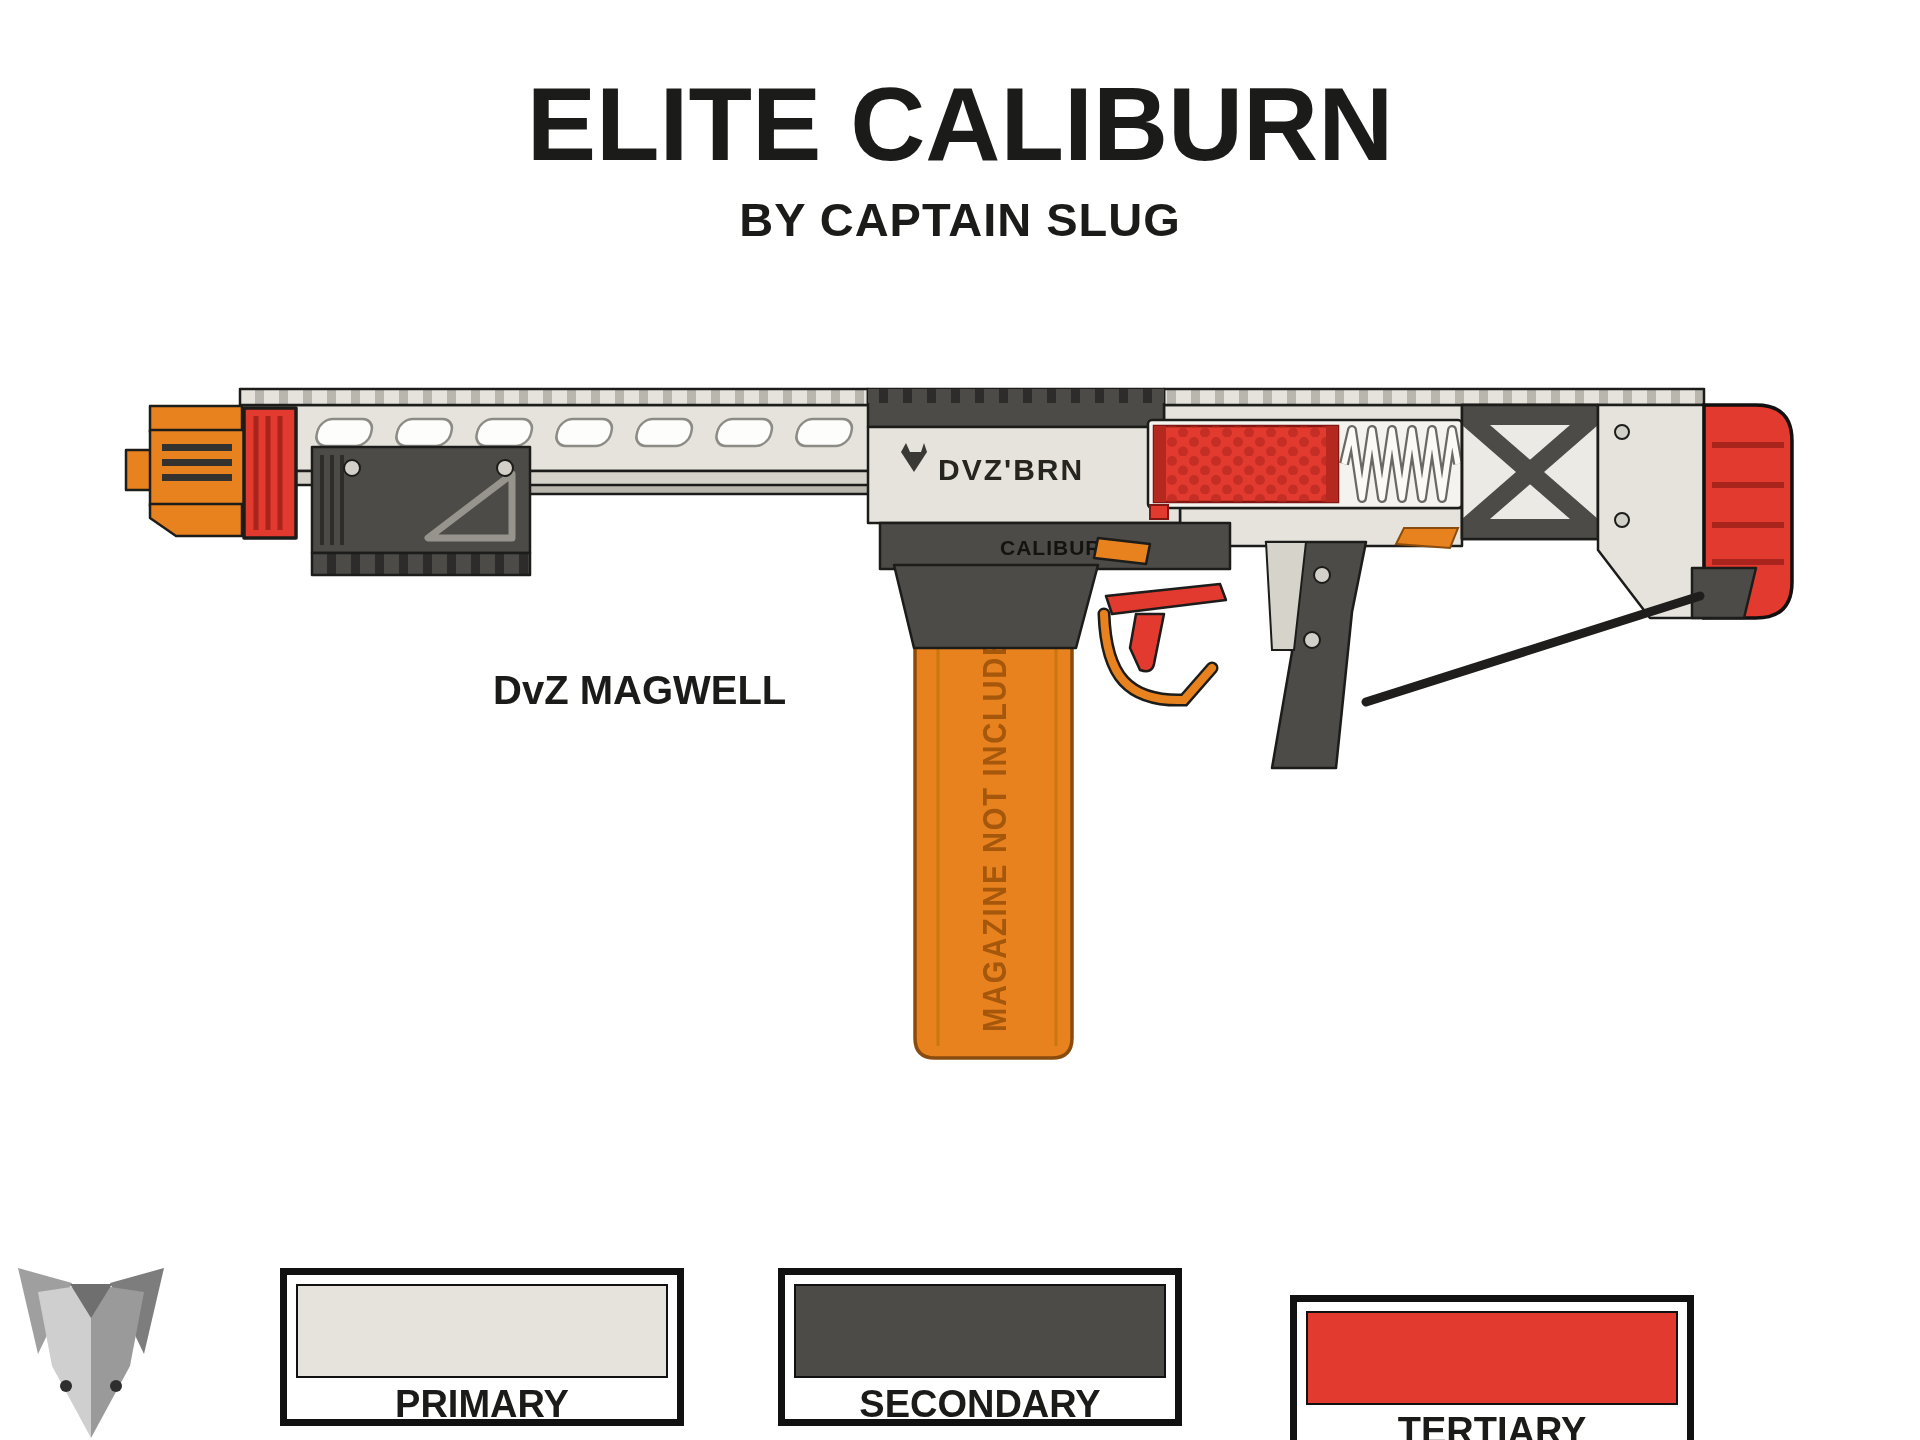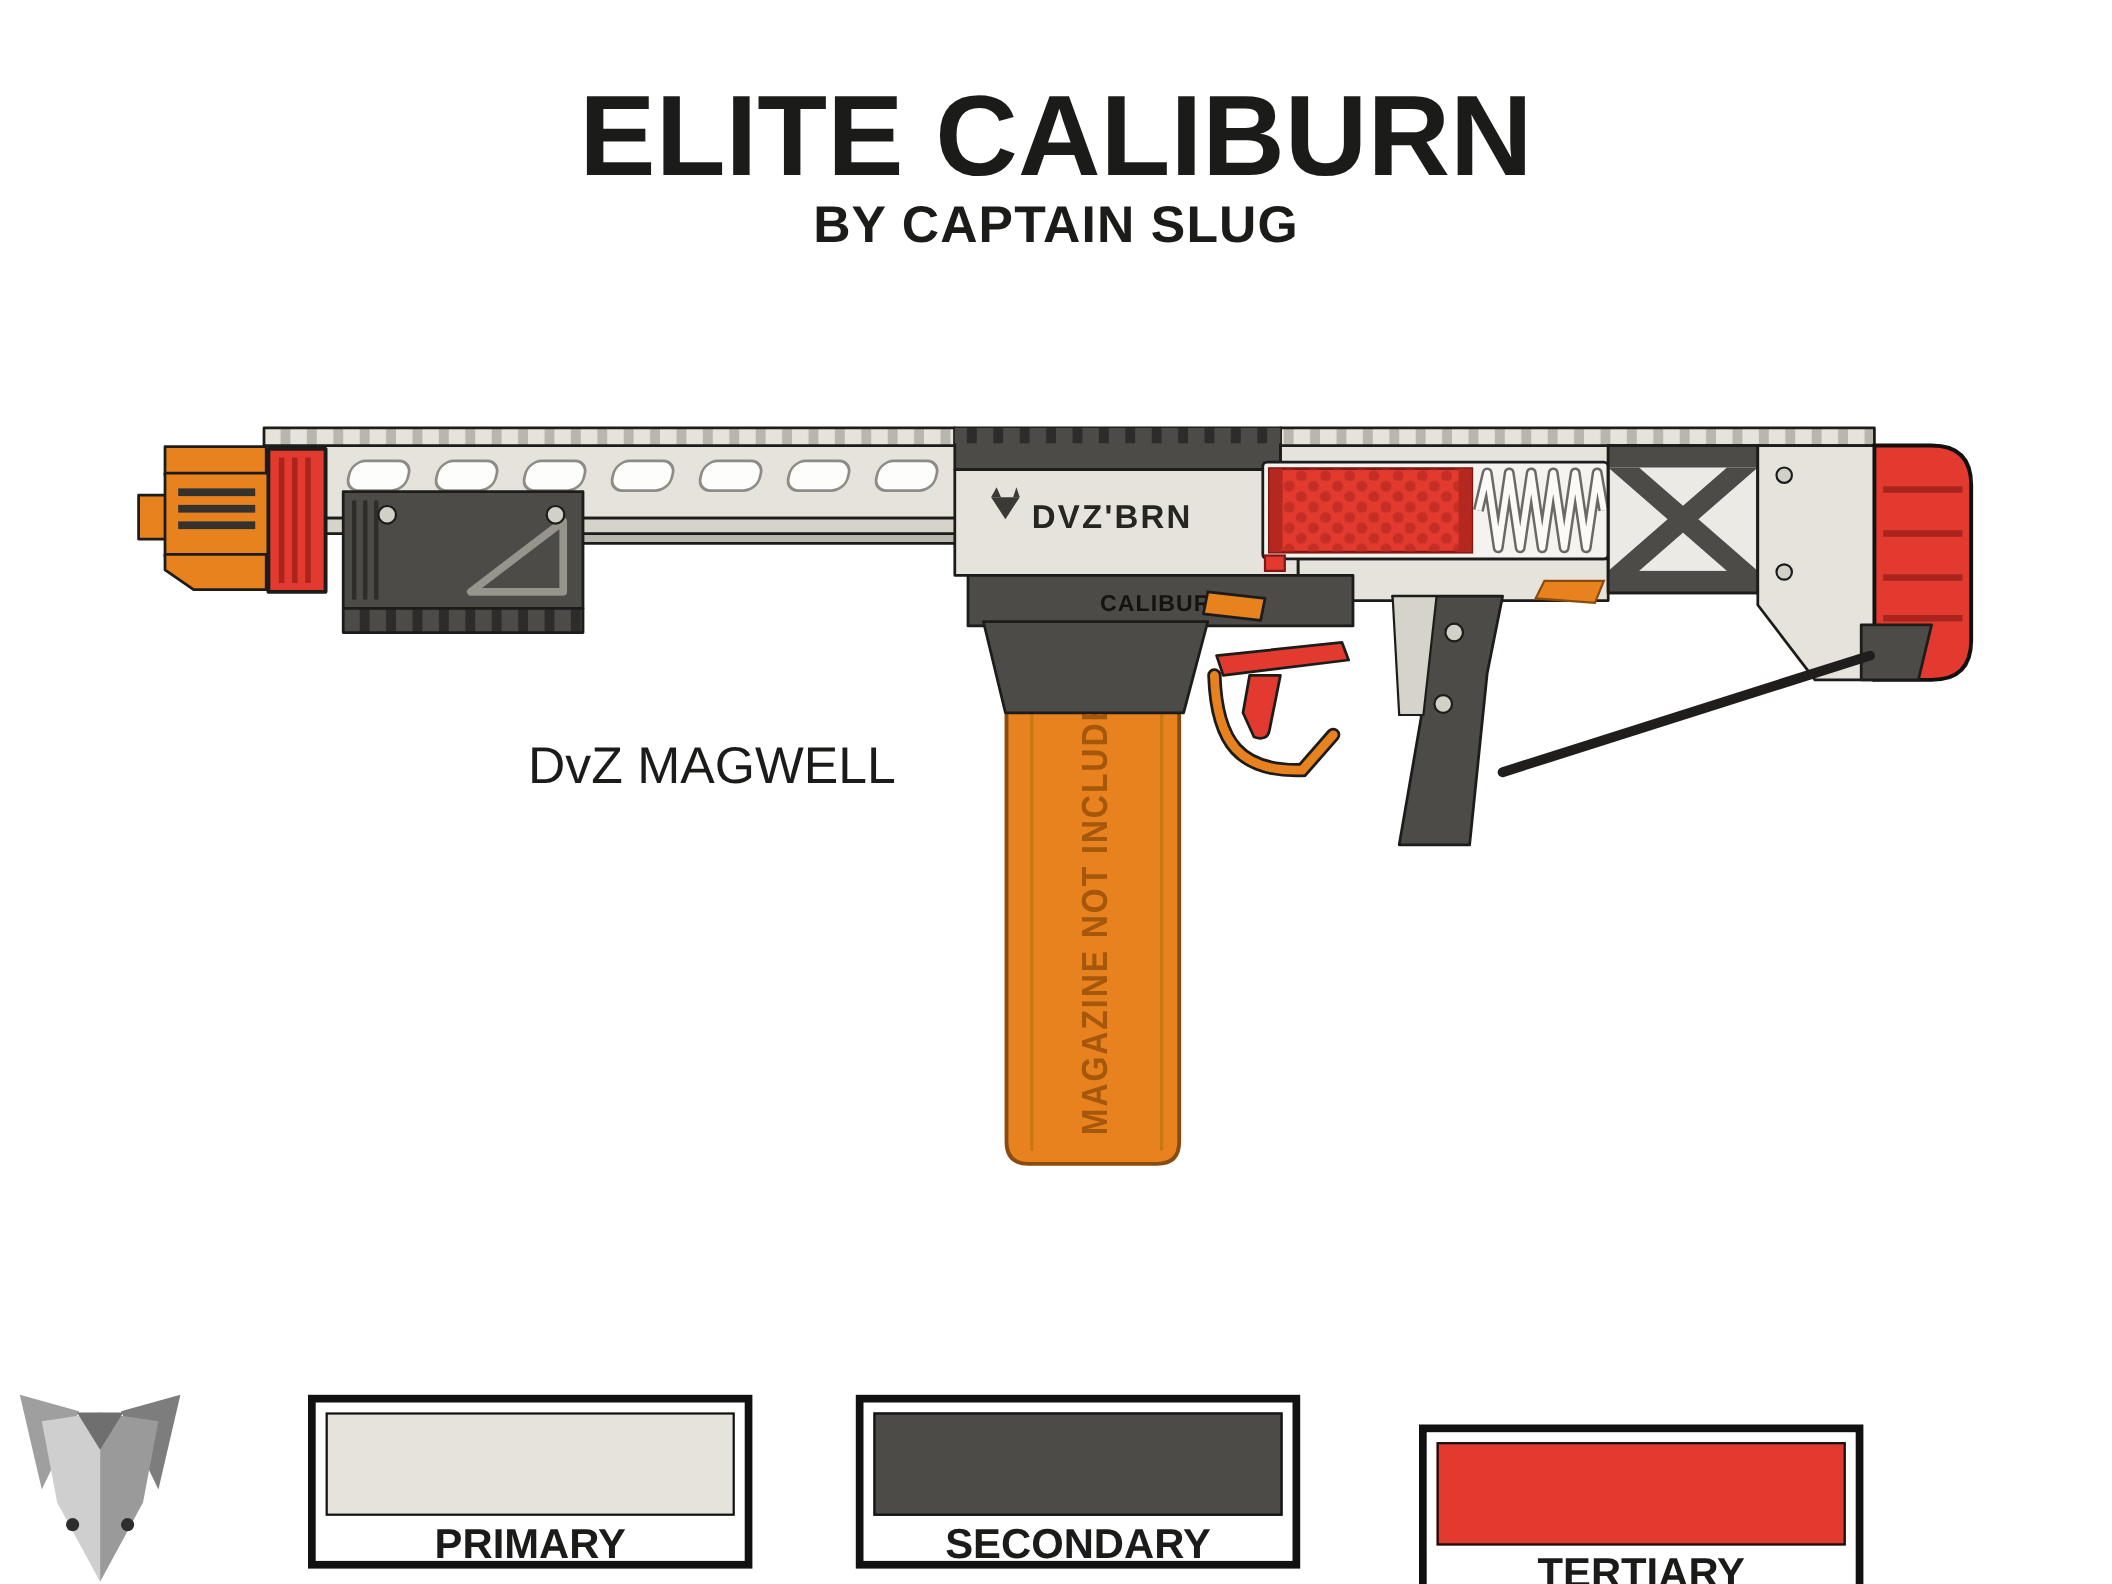--- a/index.html
+++ b/index.html
@@ -10,22 +10,22 @@
     --c-outline:#1C1C1A;
   }
   html,body{margin:0;padding:0;background:#ffffff;}
   body{
     width:1920px;height:1440px;position:relative;overflow:hidden;
     font-family:"Liberation Sans",sans-serif;color:#1b1b19;
   }
   .page{position:absolute;inset:0;}
   header{position:absolute;top:72px;left:0;width:100%;text-align:center;}
   h1{margin:0;font-size:104px;font-weight:bold;line-height:1.0;letter-spacing:0px;}
-  .subtitle{font-size:47px;font-weight:bold;margin-top:0;letter-spacing:1px;}
-  .magwell-label{position:absolute;left:480px;top:668px;font-size:47px;font-weight:normal;}
+  .subtitle{font-size:47px;font-weight:bold;margin-top:16px;letter-spacing:1px;}
+  .magwell-label{position:absolute;left:493px;top:668px;font-size:40px;font-weight:bold;}
   .blaster-svg{position:absolute;left:0;top:0;}
   .legend-swatch{
     position:absolute;top:1268px;width:404px;height:158px;
     border:7px solid #111;background:#fff;box-sizing:border-box;
   }
   .legend-swatch.pos0{left:280px;}
   .legend-swatch.pos1{left:778px;}
   .legend-swatch.pos2{left:1290px;margin-top:27px;}
   .swatch-color{margin:9px 9px 5px;height:90px;border:2px solid #111;background:#ccc;}
   .swatch-label{text-align:center;font-size:38px;font-weight:bold;}

